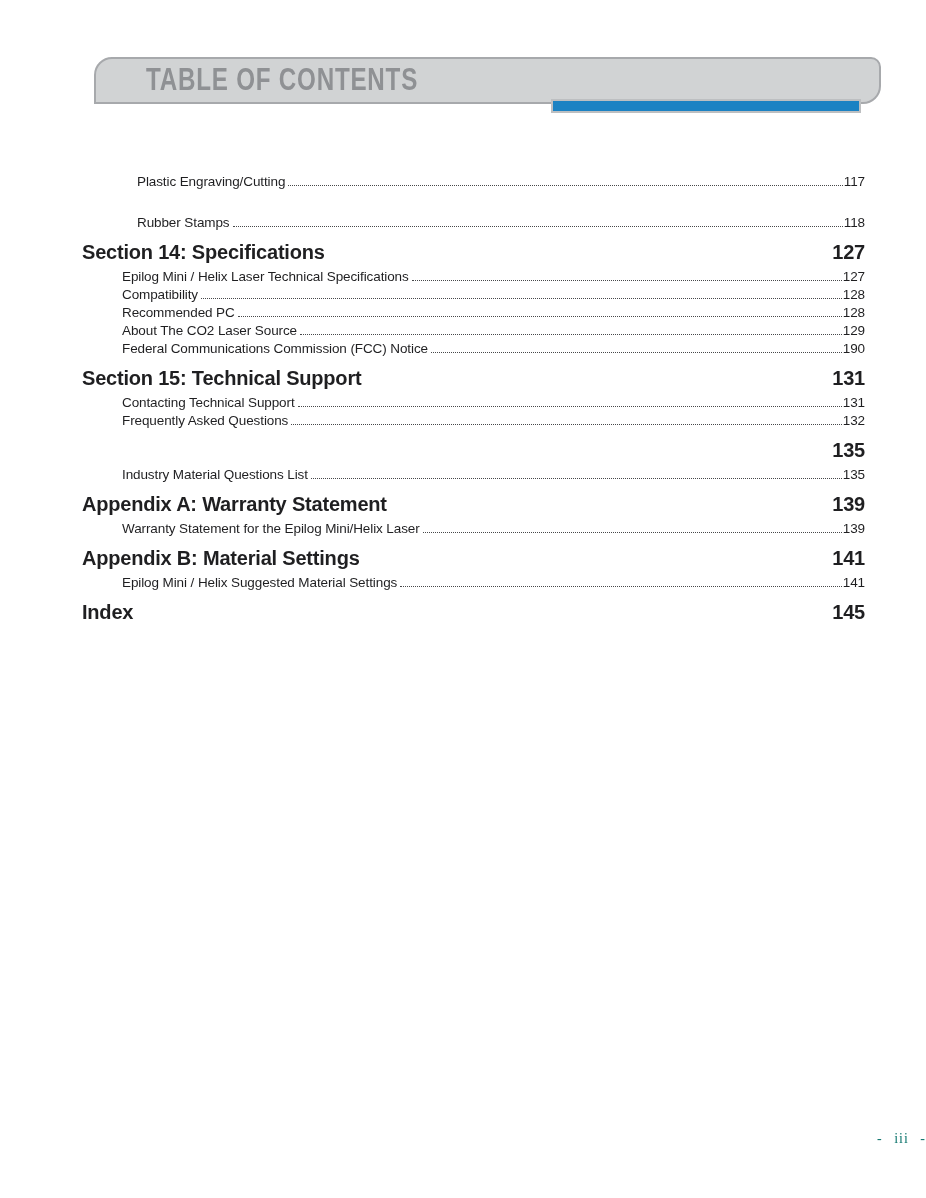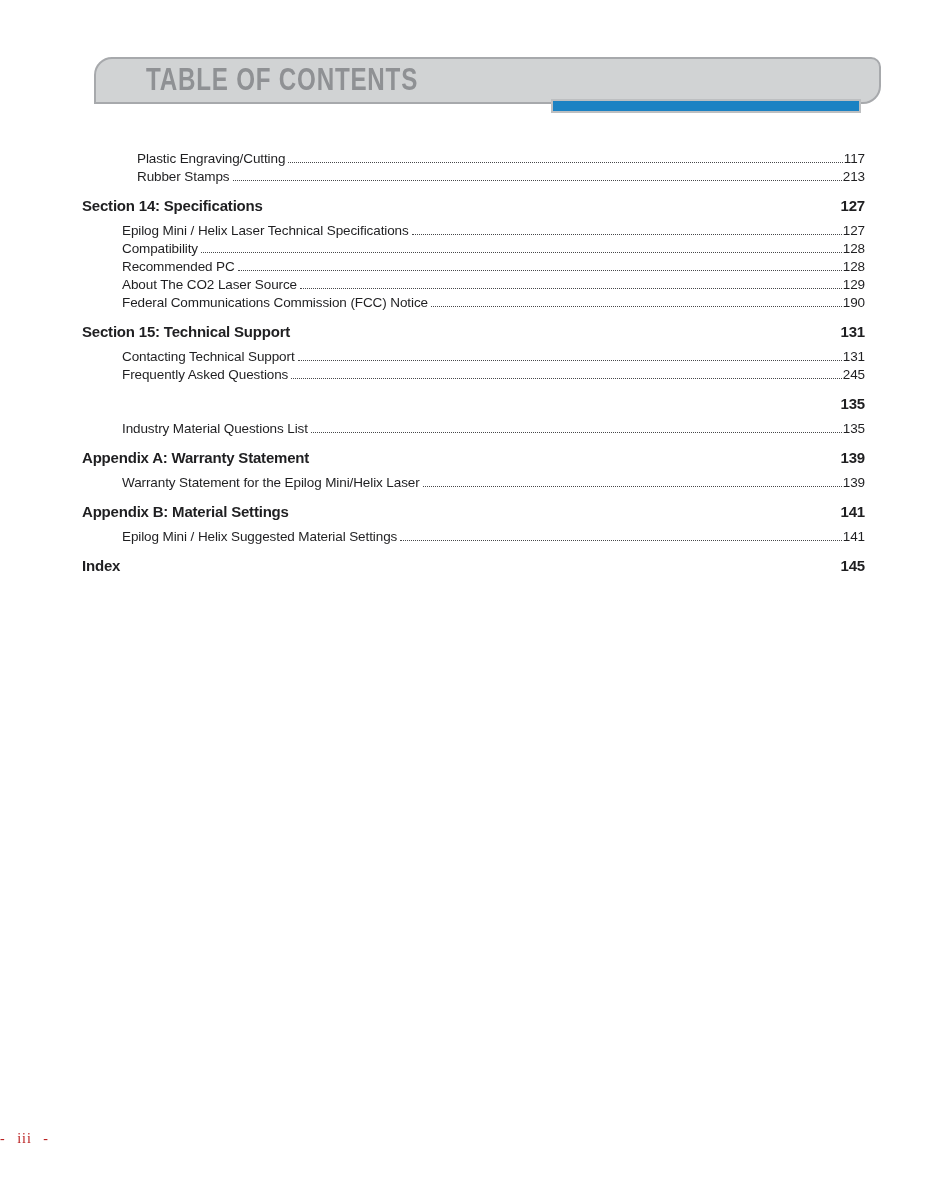--- a/index.html
+++ b/index.html
@@ -69,48 +69,48 @@
     align-items: baseline;
   }
   .row .lab { white-space: nowrap; }
   .row .pg  { white-space: nowrap; }
   .lv2, .lv3 {
     font-size: 13.5px;
     line-height: 18px;
     letter-spacing: -0.1px;
   }
   .lv2 { padding-left: 40px; }
-  .lv3 { padding-left: 55px; }
+  .lv3 { padding-left: 55px; margin-top: 23px; }
   .lv1 {
-    font-size: 15px;
+    font-size: 20px;
     font-weight: bold;
     line-height: 20px;
     margin: 10px 0 6px 0;
     letter-spacing: -0.2px;
   }
   .lead {
     flex: 1;
     min-width: 8px;
     border-bottom: 1.7px dotted #47484a;
     margin: 0 1px 3px 3px;
   }
   .lv1 .lead { border-bottom: none; }
 
   
   .footer {
     position: absolute;
     left: 0;
     top: 1131px;
     width: 926px;
-    text-align: left;
+    text-align: right;
     font-family: "Liberation Serif", serif;
     font-size: 14px;
     letter-spacing: 1px;
     word-spacing: 7px;
-    color: #b91c1c;
+    color: #0f766e;
   }
 </style>
 </head>
 <body>
 
 <div class="page">
 
   <div class="banner">
     <span class="banner-title">TABLE OF CONTENTS</span>
   </div>
@@ -121,21 +121,21 @@
 
   <div class="toc">
       <div class="row lv3">
         <span class="lab">Plastic Engraving/Cutting</span>
         <span class="lead"></span>
         <span class="pg">117</span>
       </div>
       <div class="row lv3">
         <span class="lab">Rubber Stamps</span>
         <span class="lead"></span>
-        <span class="pg">213</span>
+        <span class="pg">118</span>
       </div>
       <div class="row lv1">
         <span class="lab">Section 14: Specifications</span>
         <span class="lead"></span>
         <span class="pg">127</span>
       </div>
       <div class="row lv2">
         <span class="lab">Epilog Mini / Helix Laser Technical Specifications</span>
         <span class="lead"></span>
         <span class="pg">127</span>
@@ -166,21 +166,21 @@
         <span class="pg">131</span>
       </div>
       <div class="row lv2">
         <span class="lab">Contacting Technical Support</span>
         <span class="lead"></span>
         <span class="pg">131</span>
       </div>
       <div class="row lv2">
         <span class="lab">Frequently Asked Questions</span>
         <span class="lead"></span>
-        <span class="pg">245</span>
+        <span class="pg">132</span>
       </div>
       <div class="row lv1">
         <span class="lead"></span>
         <span class="pg">135</span>
       </div>
       <div class="row lv2">
         <span class="lab">Industry Material Questions List</span>
         <span class="lead"></span>
         <span class="pg">135</span>
       </div>

